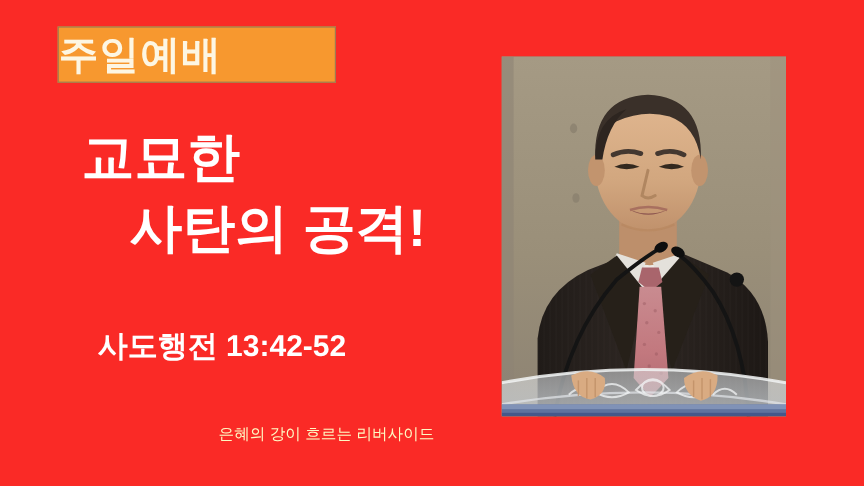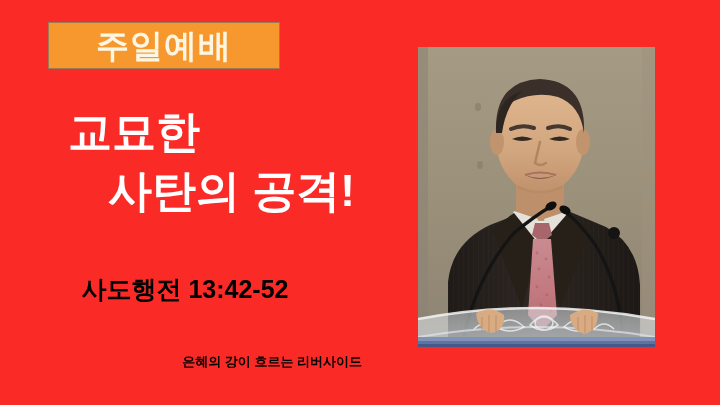--- a/index.html
+++ b/index.html
@@ -34,21 +34,21 @@
     position: absolute;
     left: 48px;
     top: 22px;
     width: 232px;
     height: 47px;
     background: #F7982F;
     border: 1px solid #9c7a52;
     box-sizing: border-box;
     display: flex;
     align-items: center;
-    justify-content: center;
+    justify-content: flex-start;
   }
   #series-badge-label {
     font-size: 33px;
     font-weight: 700;
     color: #FDF6E3;
     letter-spacing: 1px;
     line-height: 1;
     white-space: nowrap;
   }
 
@@ -76,39 +76,39 @@
     left: 0;
     top: 272px;
     width: 410px;
     text-align: center;
     padding-right: 40px;
     box-sizing: border-box;
   }
   .reference-line {
     font-size: 25px;
     font-weight: 700;
-    color: #000000;
+    color: #ffffff;
     line-height: 1.42;
     white-space: nowrap;
   }
 
   
   #church-block {
     position: absolute;
     left: 0;
     top: 352px;
     width: 410px;
     box-sizing: border-box;
     padding-right: 48px;
     text-align: right;
   }
   .church-line {
     font-size: 13px;
-    font-weight: 700;
-    color: #000000;
+    font-weight: 400;
+    color: #fef9c3;
     line-height: 1.55;
     white-space: nowrap;
   }
   #church-line-2 { letter-spacing: 4px; padding-right: 0px; }
 
   
   #preacher-photo {
     position: absolute;
     left: 418px;
     top: 47px;

